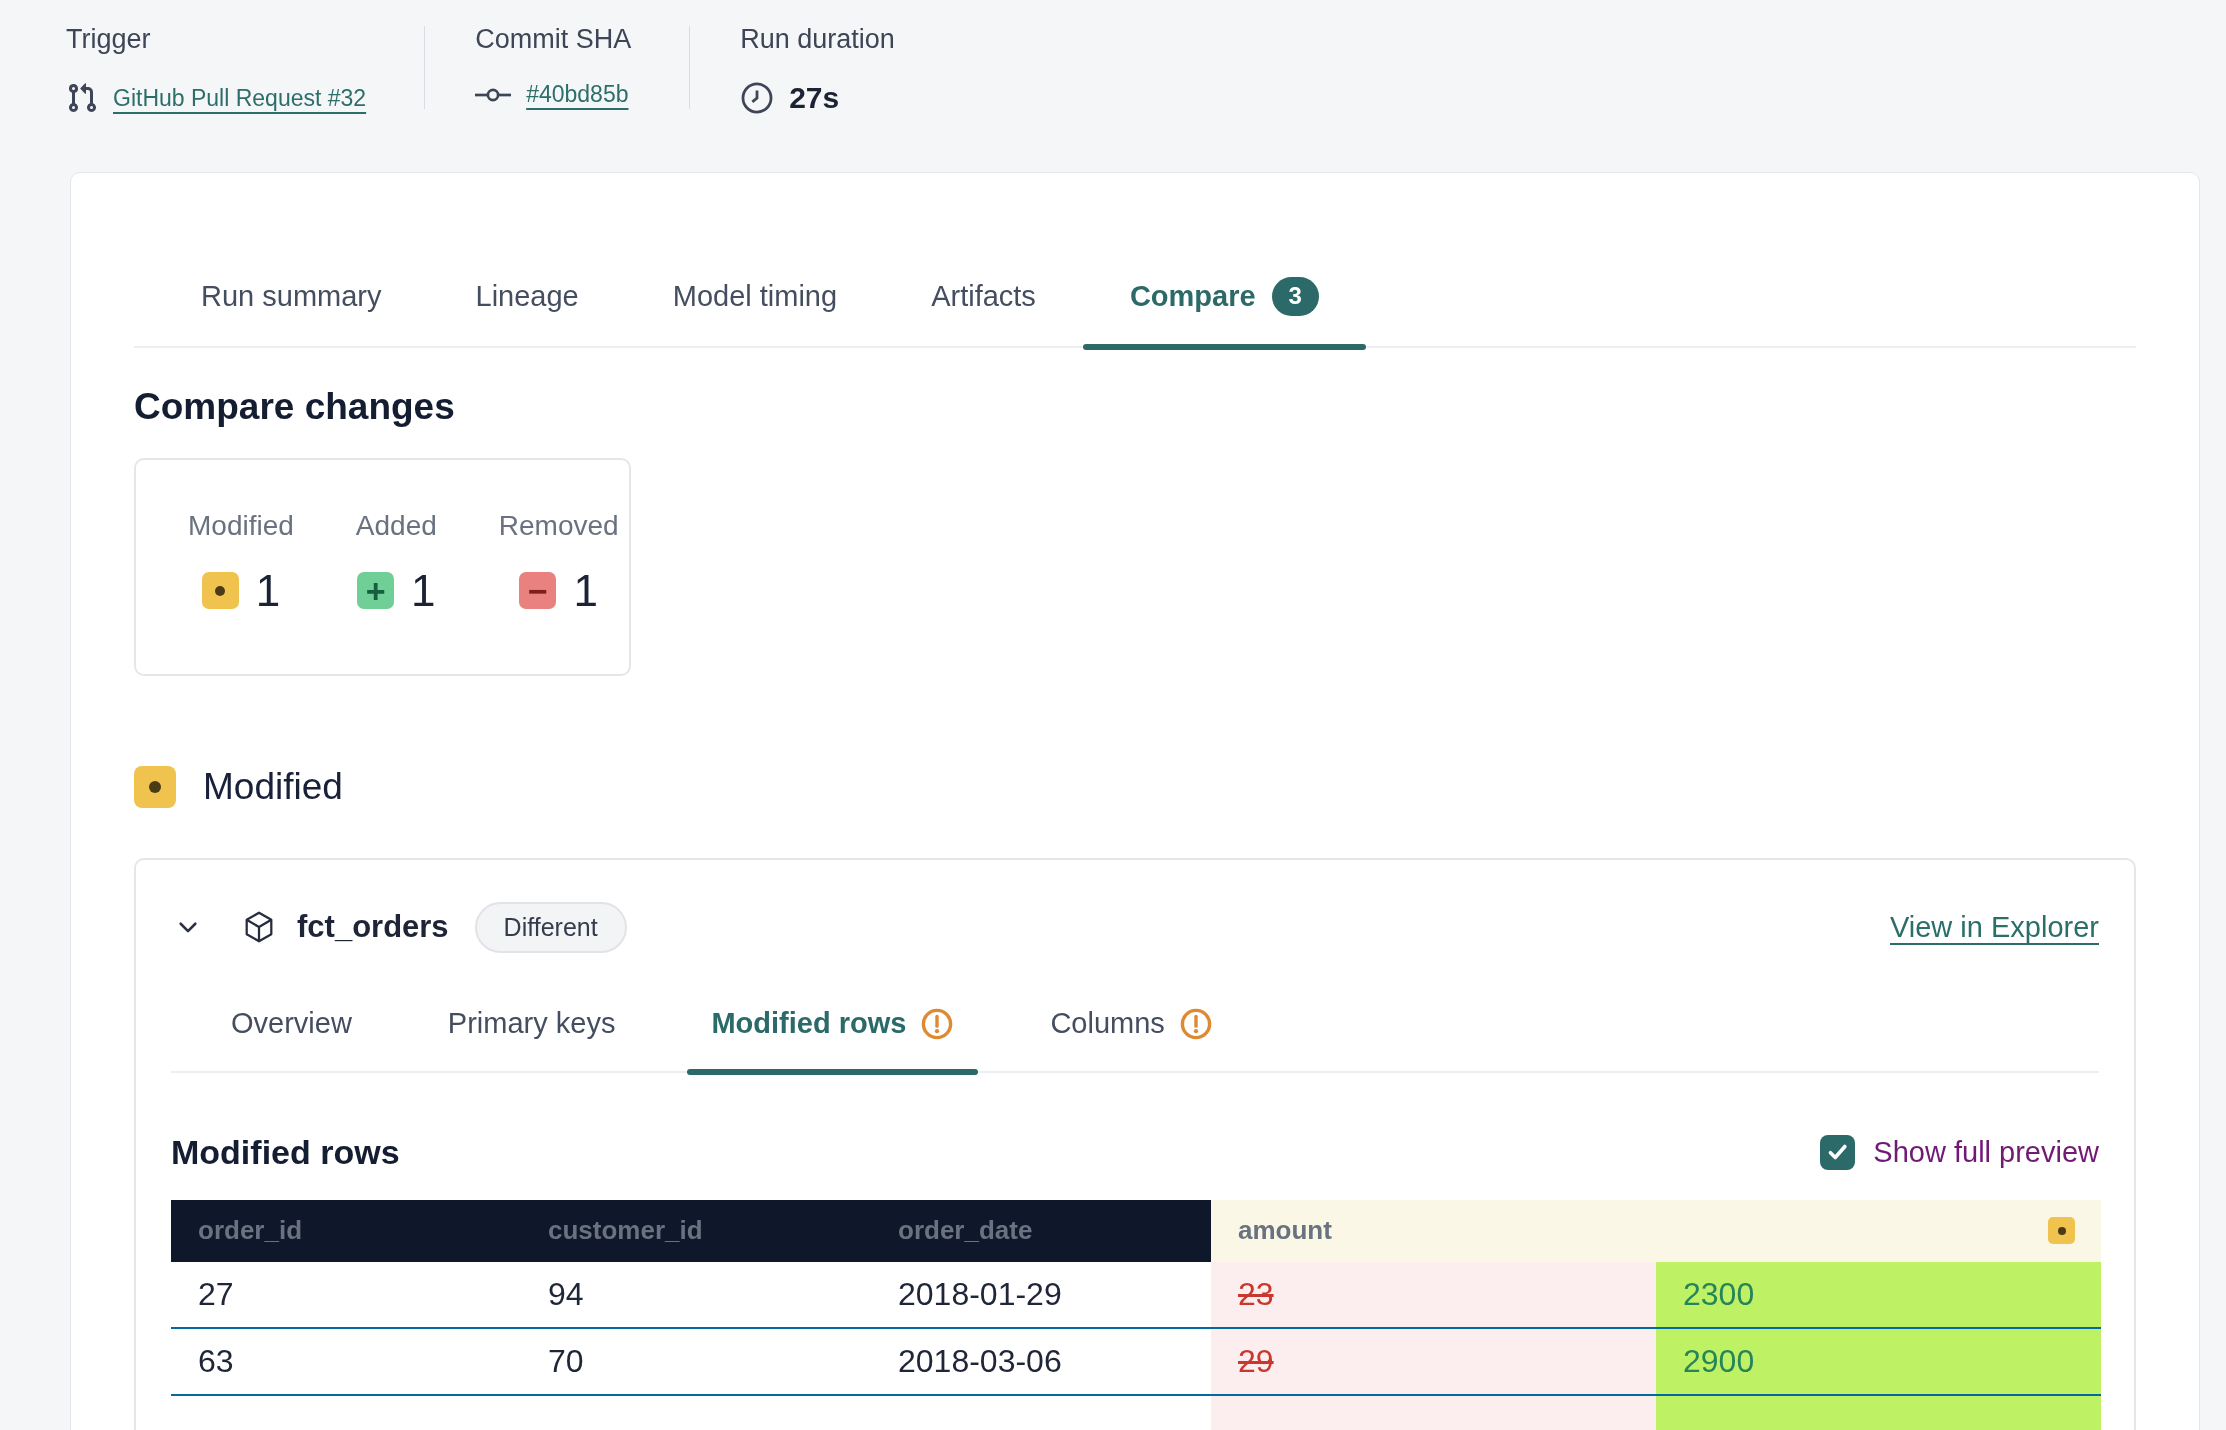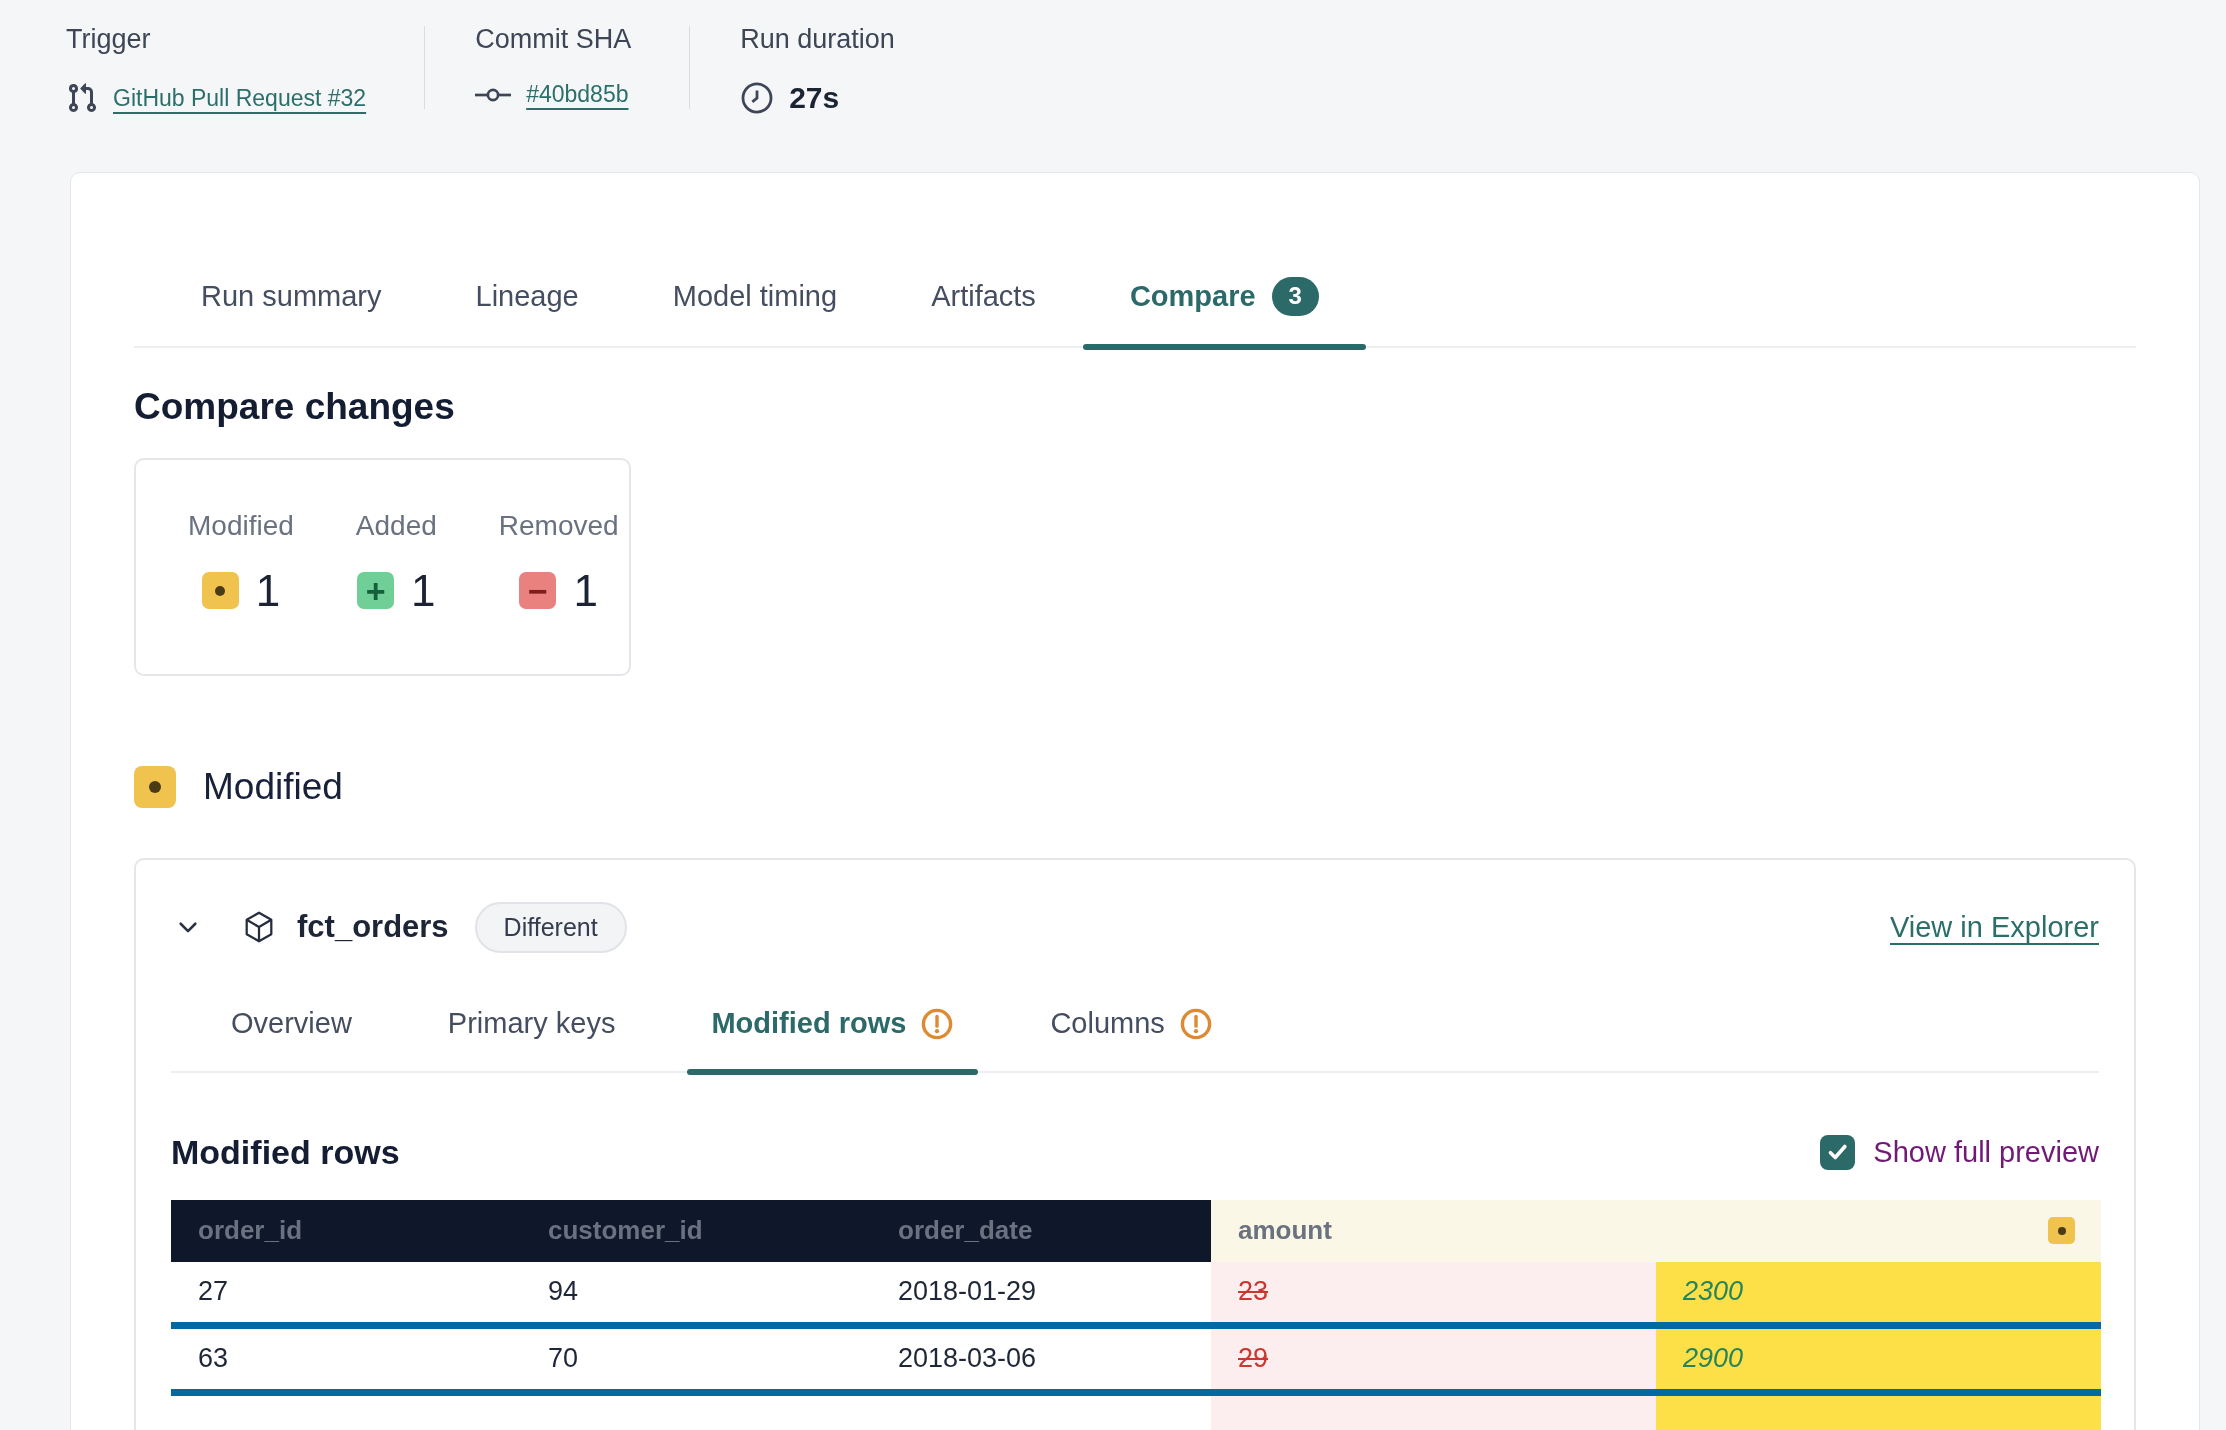--- a/index.html
+++ b/index.html
@@ -82,24 +82,24 @@
   .preview-label { font-size:29px; font-weight:400; color:#701a75; }
 
   
   .grid { margin-top:28px; display:grid; grid-template-columns:350px 350px 340px 445px 445px; }
   .gh { height:62px; background:#0f172a; display:flex; align-items:center;
     font-size:26px; font-weight:600; color:#6a7280; padding-left:27px; }
   .gh.amount { grid-column:4 / 6; background:#fbf7e6; justify-content:space-between; padding-right:26px; }
   .mini-chip { width:27px; height:27px; border-radius:5px; background:#f0c24e;
     display:flex; align-items:center; justify-content:center; }
   .mini-chip i { width:8px; height:8px; border-radius:50%; background:#4a3b17; }
-  .gc { height:67px; display:flex; align-items:center; font-size:27px; color:#1e2638;
-    padding-left:27px; border-bottom:7px solid #0369a1; }
+  .gc { height:67px; display:flex; align-items:center; font-size:32px; color:#1e2638;
+    padding-left:27px; border-bottom:2px solid #0369a1; }
   .gc.old { background:#fceeee; color:#c9382f; text-decoration:line-through; }
-  .gc.new { background:#fde047; color:#27845a;font-style:italic; }
+  .gc.new { background:#bef264; color:#27845a; }
   svg { display:block; }
 </style>
 </head>
 <body>
 
 <div class="topbar">
   <div class="tb-group">
     <div class="tb-label">Trigger</div>
     <div class="tb-value-row">
       <span class="tb-icon">

